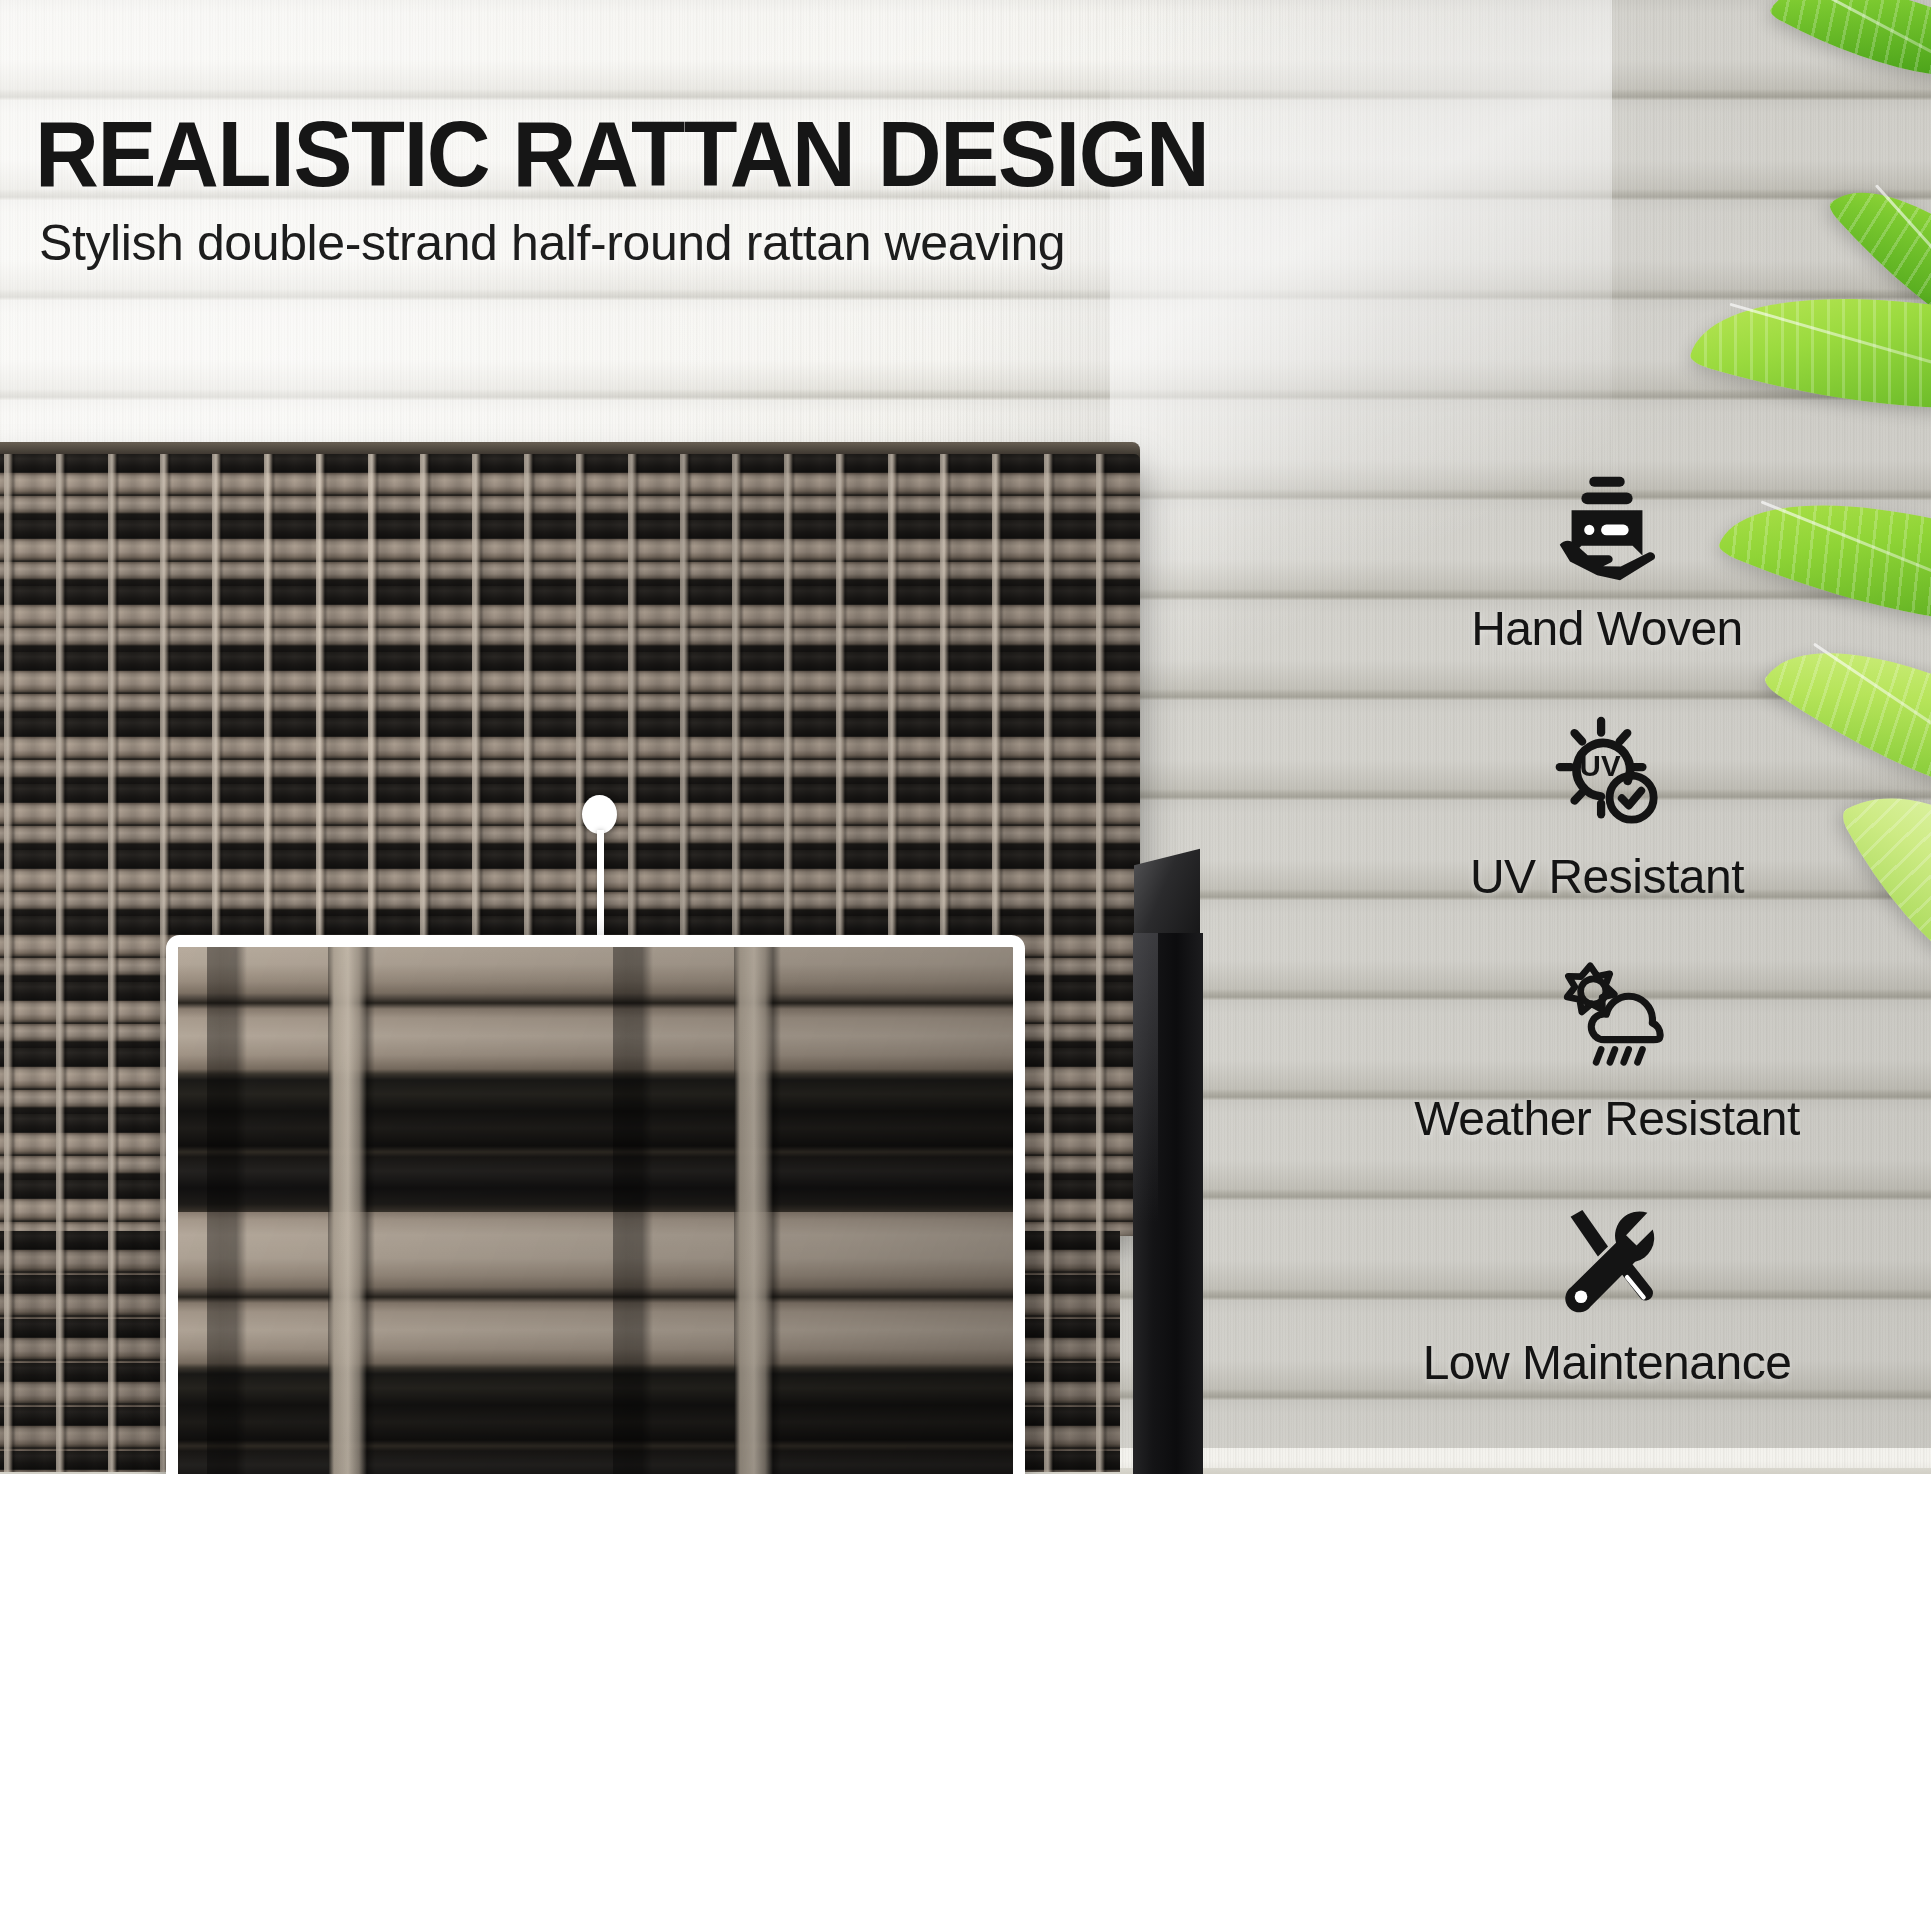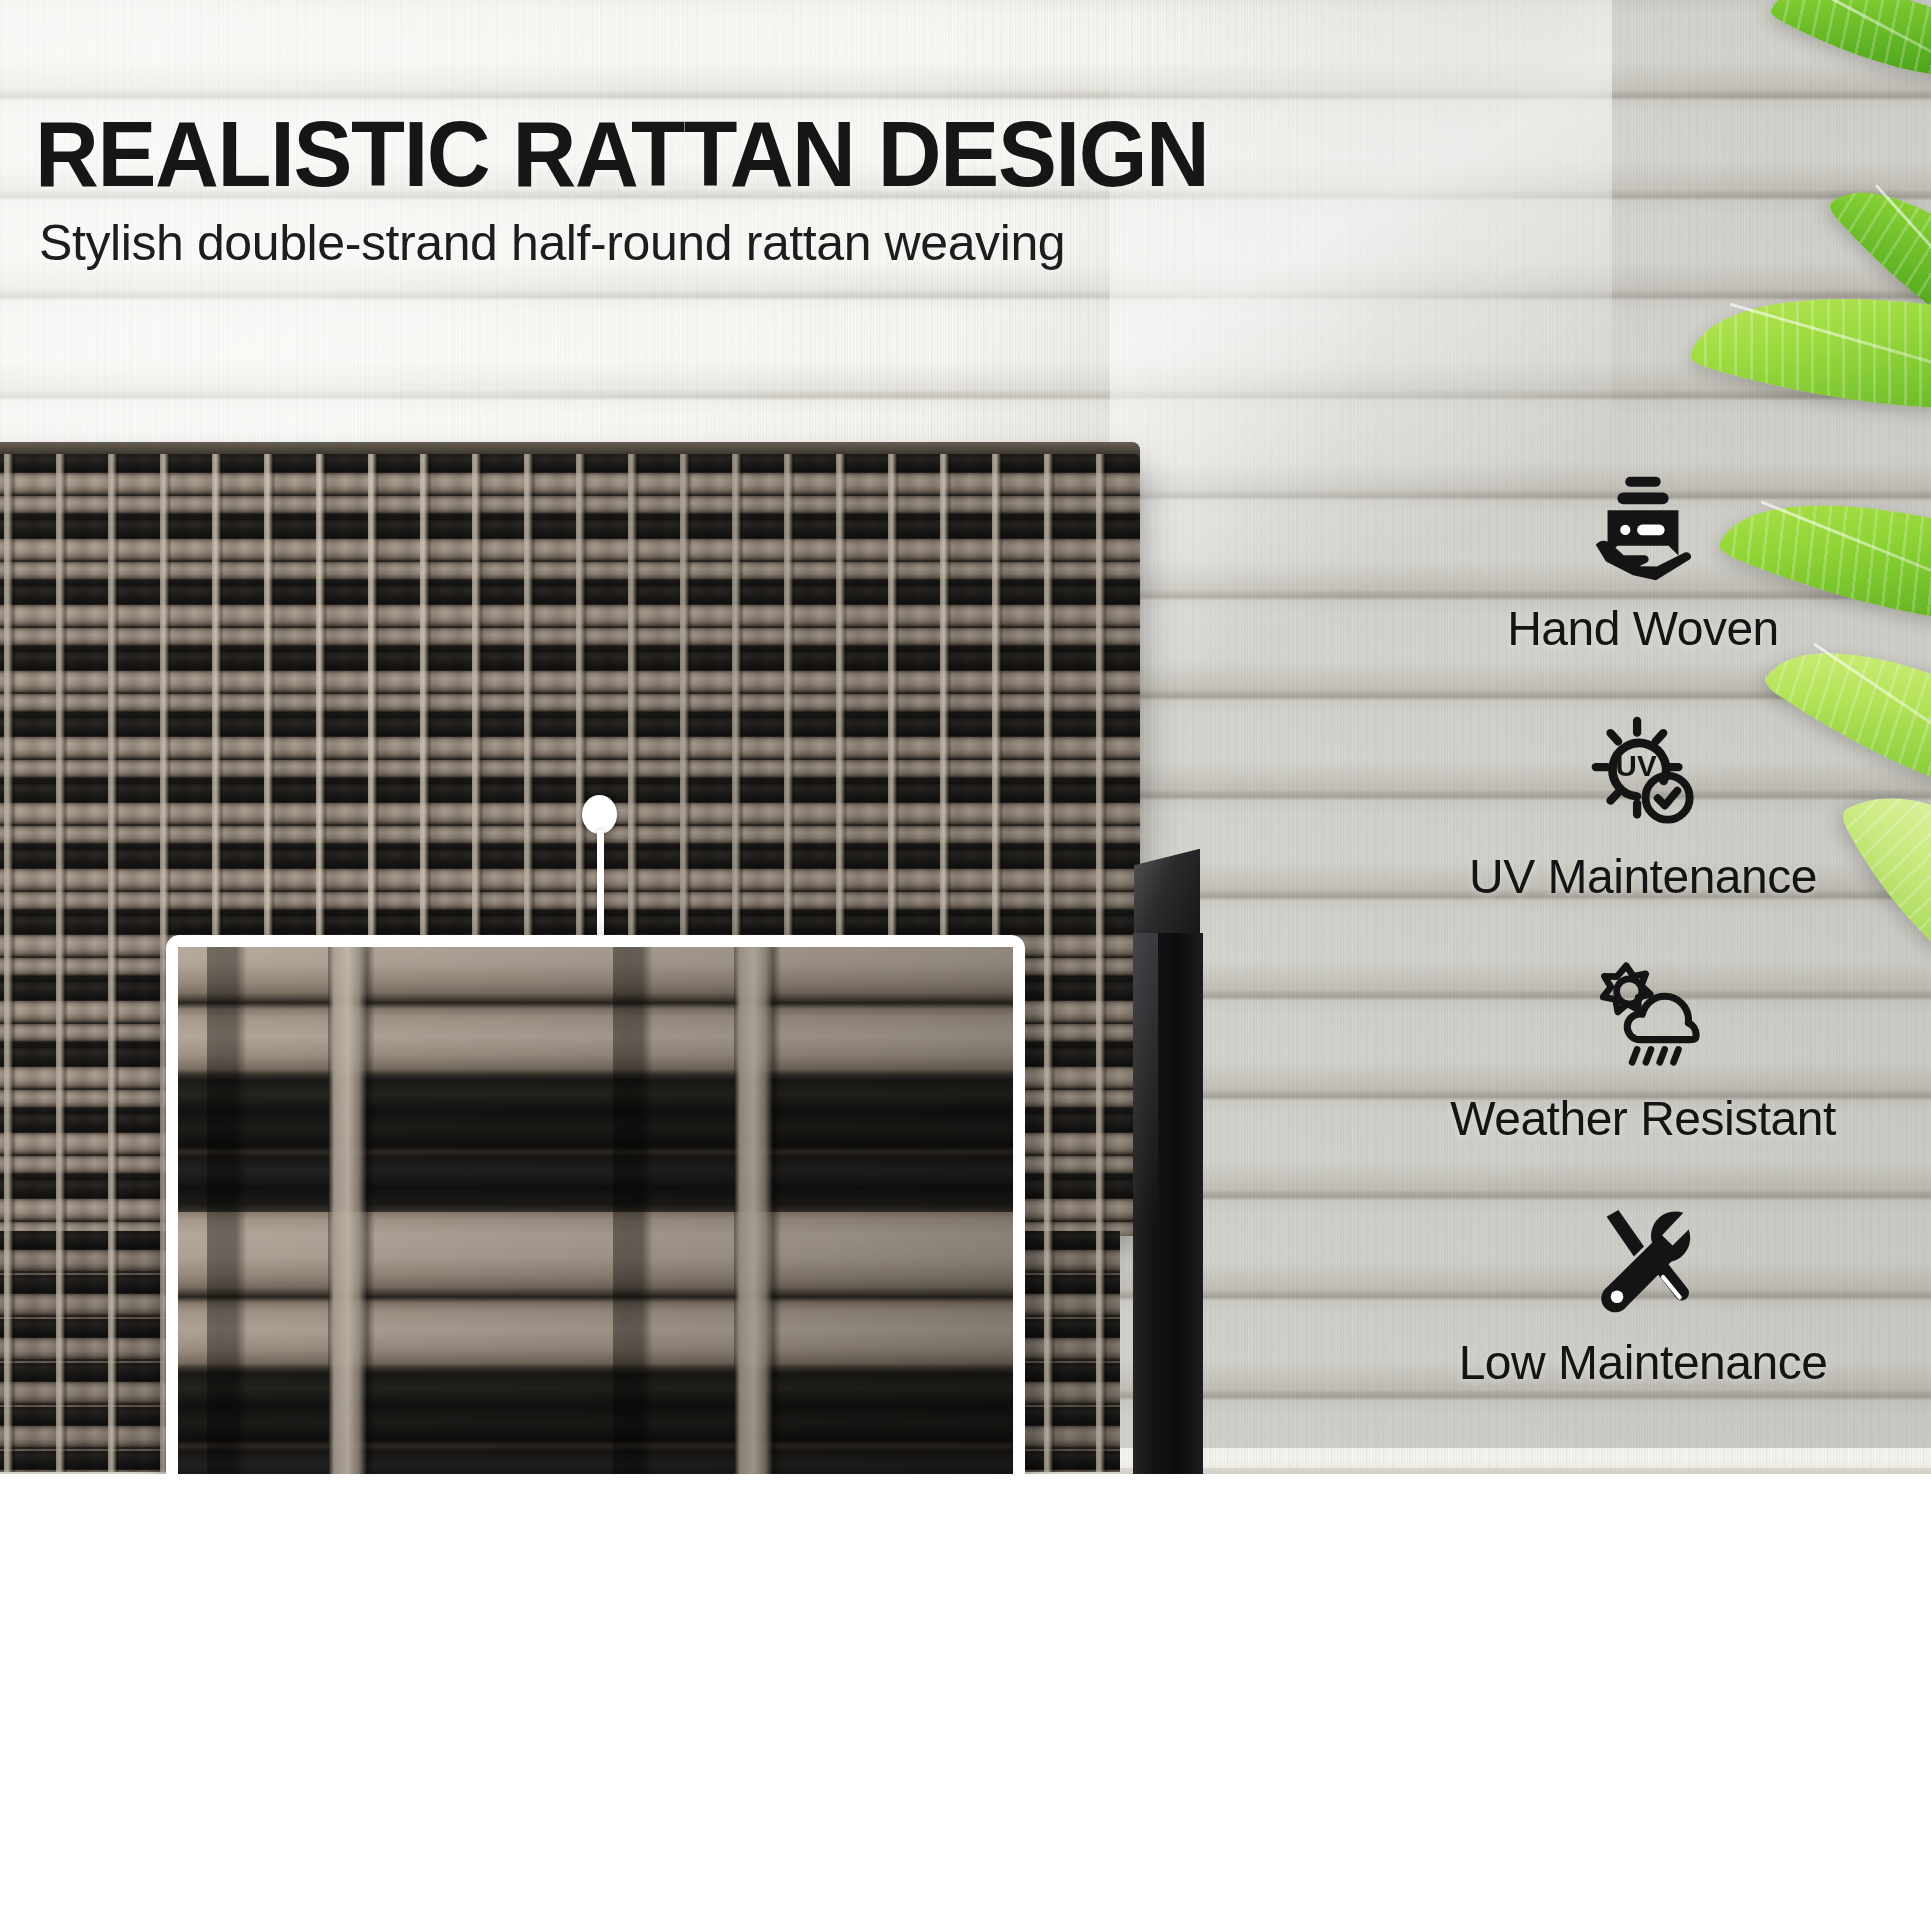--- a/index.html
+++ b/index.html
@@ -263,21 +263,21 @@
     mix-blend-mode:multiply;opacity:.55;
   }
   .mag-shade{
     position:absolute;inset:0;
     background:linear-gradient(112deg, rgba(255,255,255,.10), rgba(0,0,0,.18) 70%, rgba(0,0,0,.30));
     mix-blend-mode:multiply;
   }
 
   
   .features{
-    position:absolute;left:1392px;top:463px;width:502px;
+    position:absolute;left:1356px;top:463px;width:502px;
   }
   .feature{
     position:relative;width:100%;text-align:center;margin-bottom:56px;
   }
   .feature .ficon{
     display:block;margin:0 auto 15.4px auto;width:126px;height:126px;
   }
   .feature .flabel{
     display:block;font-size:48px;font-weight:400;color:#141414;line-height:1.05;
     letter-spacing:-0.5px;white-space:nowrap;
@@ -388,21 +388,21 @@
           <path d="M15.5 45.5l3.9-4.1"></path>
           <path d="M29 52.5v-5.5"></path>
           <path d="M42.3 11.2l-3.9 4.3"></path>
           <path d="M50 28.5h-5.8"></path>
         </g>
         <path d="M42.5 35.5a13.6 13.6 0 1 0-13.6 7.9" stroke="#141414" stroke-width="4.4" fill="none" stroke-linecap="round"></path>
         <text x="28.5" y="33" font-family="Liberation Sans, sans-serif" font-size="15" font-weight="700" fill="#141414" text-anchor="middle">UV</text>
         <circle cx="44.5" cy="44" r="11.2" fill="none" stroke="#141414" stroke-width="4"></circle>
         <path d="M39.5 44.3l3.6 3.7 6.3-7.5" fill="none" stroke="#141414" stroke-width="4" stroke-linecap="round" stroke-linejoin="round"></path>
       </svg>
-      <span class="flabel">UV Maintenance</span>
+      <span class="flabel">UV Resistant</span>
     </div>
 
     <div class="feature wr">
       <svg class="ficon" viewBox="0 0 64 64">
         <path d="M23.5 6.5l3.6 5.3 6.3-1.2-2.3 6 4.6 4.3-6.2 1.6.2 6.4-5.6-3.1-4.9 4.1-1.1-6.3
                  -6.3-1.3 3.9-5-3.3-5.5 6.4.2z" fill="none" stroke="#141414" stroke-width="3.4" stroke-linejoin="round"></path>
         <circle cx="25" cy="19.5" r="6.4" fill="none" stroke="#141414" stroke-width="3.4"></circle>
         <path d="M30.5 44c-3.6 0-6.5-2.9-6.5-6.5S26.9 31 30.5 31c.4 0 .8 0 1.2.1
                  C33 25.8 37.6 22 43.1 22c6.6 0 12 5.4 12 12 0 .5 0 1-.1 1.5
                  2.4 1 4 3.4 4 6.1 0 2.4-1.4 2.4-3.4 2.4z" fill="none" stroke="#141414" stroke-width="3.6" stroke-linejoin="round"></path>

